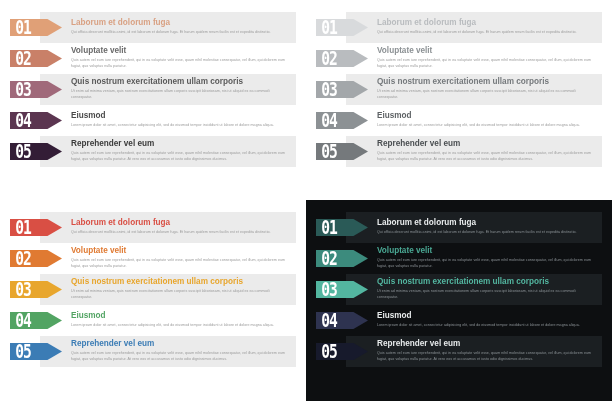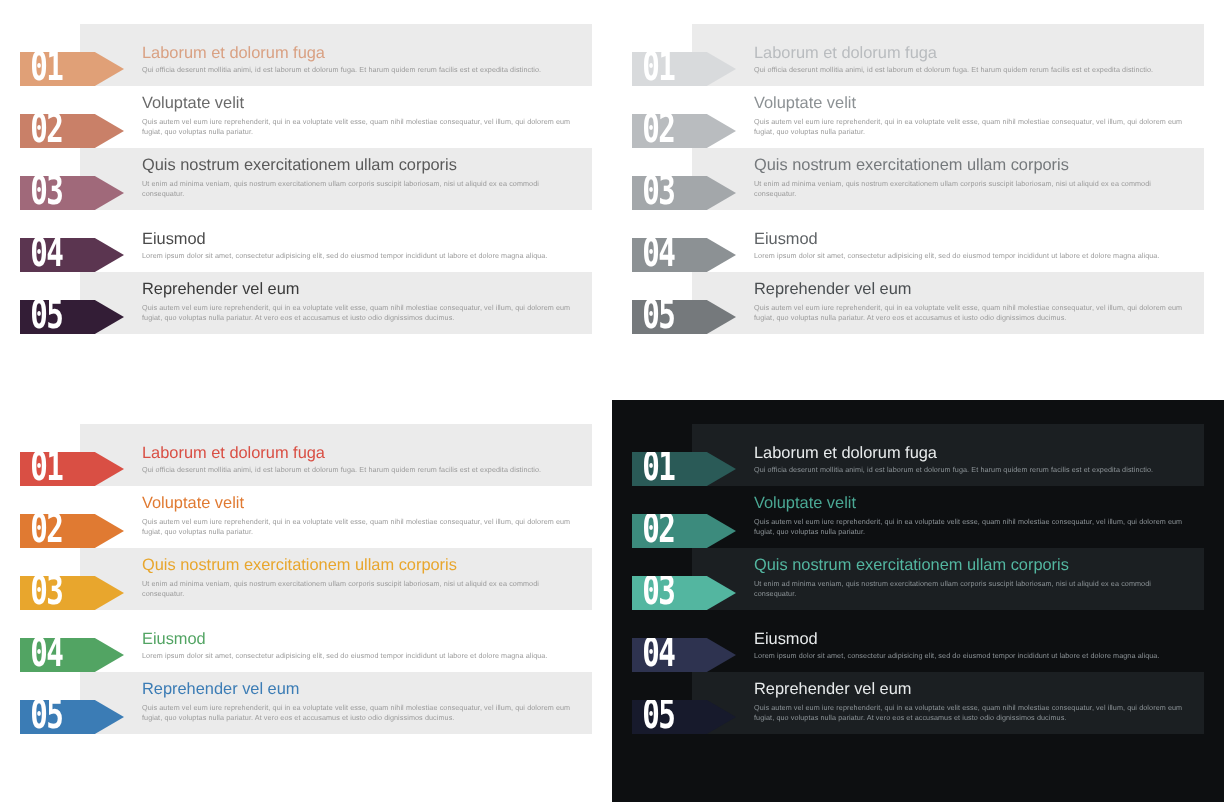--- a/index.html
+++ b/index.html
@@ -32,21 +32,21 @@
 
   .rows {
     position: relative;
     display: flex;
     flex-direction: column;
   }
 
   .row {
     position: relative;
     display: flex;
-    align-items: flex-end;
+    align-items: center;
     min-height: 31px;
   }
 
   
   .band {
     position: absolute;
     left: 30px;
     right: 0;
     top: 0;
     bottom: 0;
@@ -85,21 +85,21 @@
     position: relative;
     z-index: 1;
     flex: 1 1 auto;
     padding: 3px 6px 4px 9px;
     min-width: 0;
   }
   .headline {
     font-size: 8.2px;
     line-height: 1.25;
     margin: 0 0 1.5px 0;
-    font-weight: 400;
+    font-weight: 700;
     white-space: nowrap;
     overflow: hidden;
   }
   .body {
     font-size: 3.6px;
     line-height: 1.58;
     margin: 0;
     letter-spacing: 0.05px;
   }
   .panel-light .body { color: #9a9a9a; }

